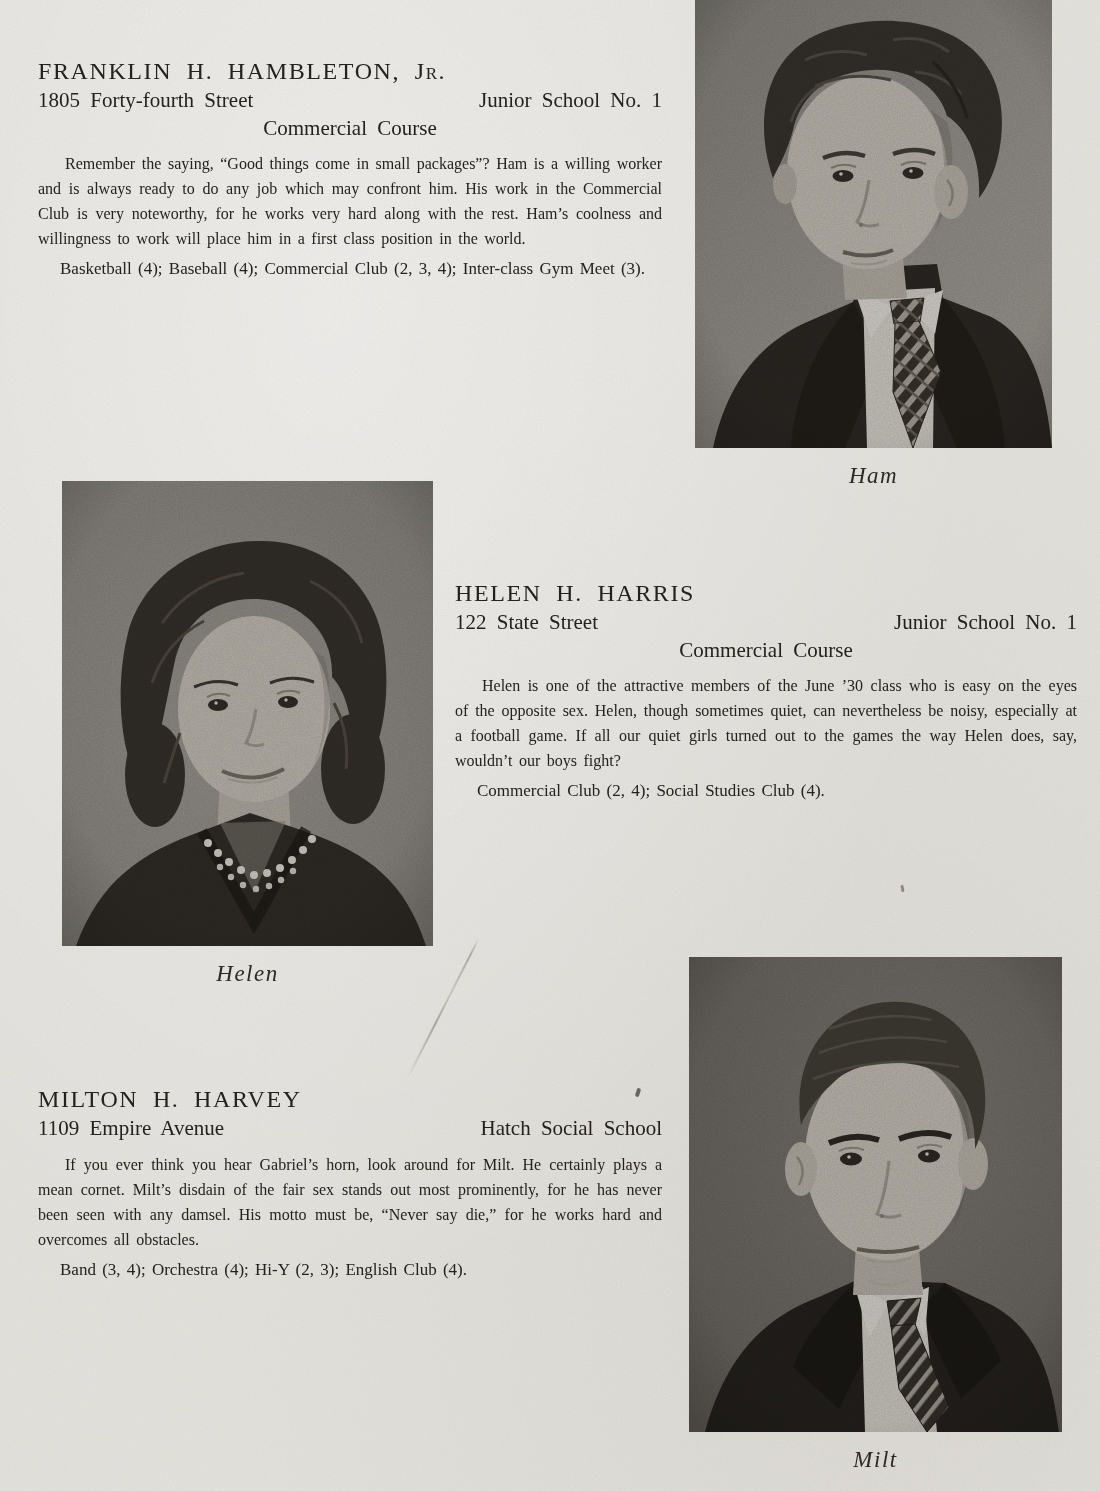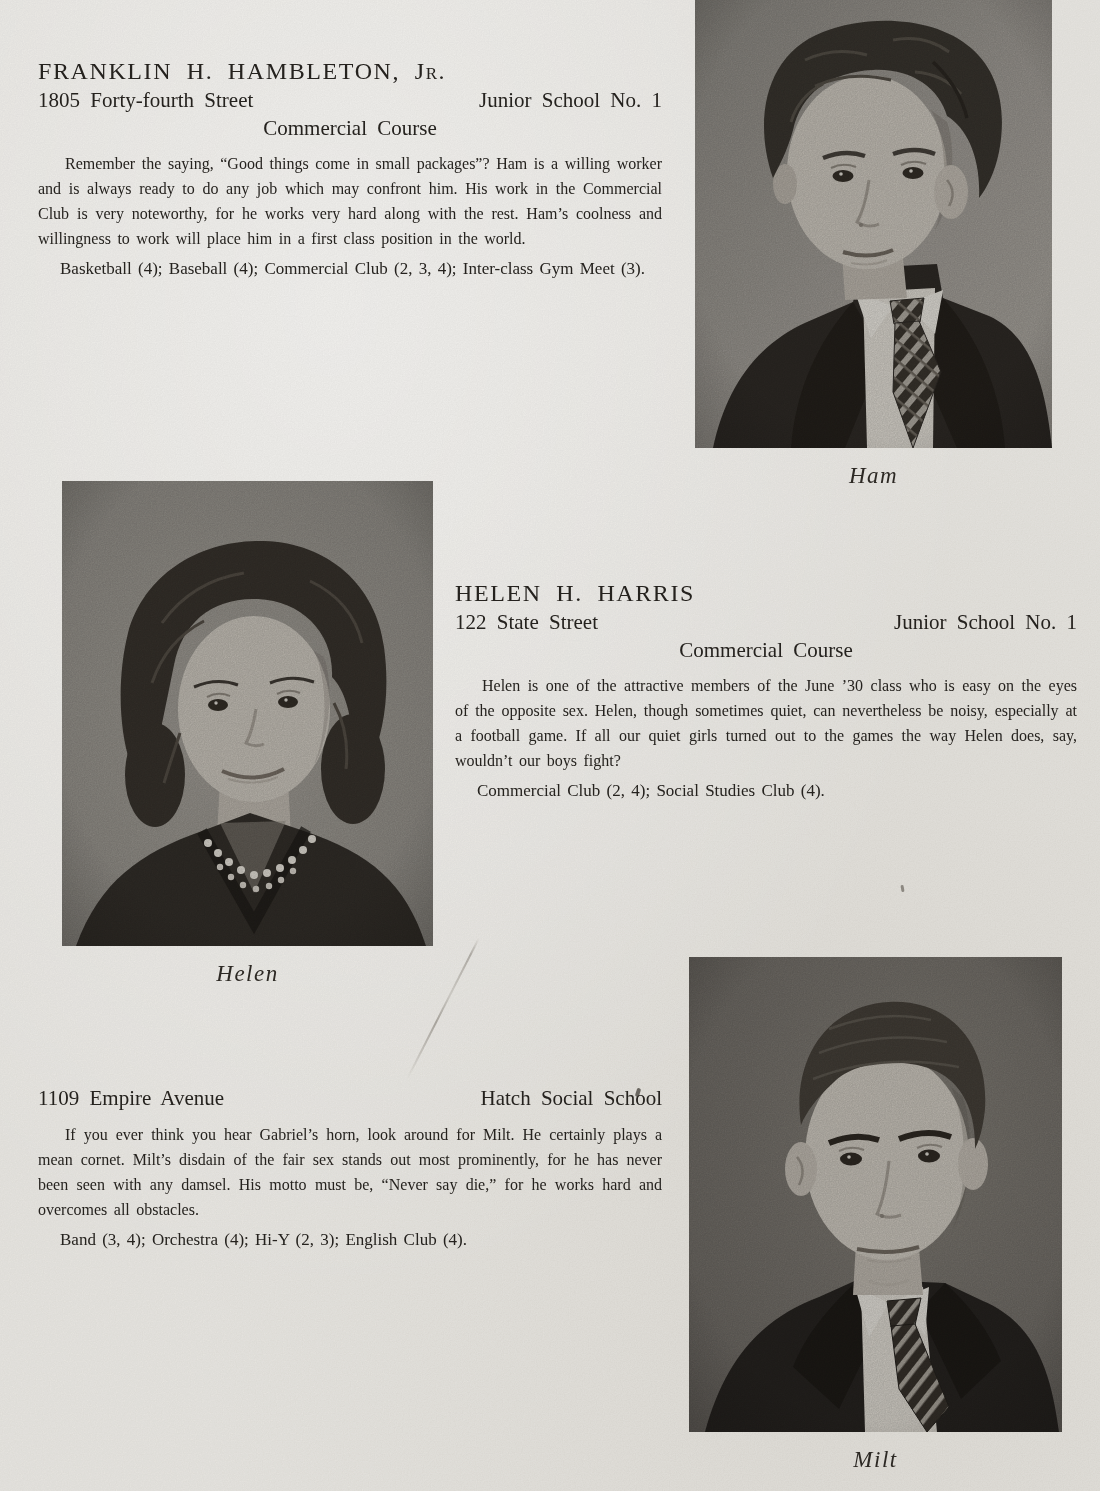--- a/index.html
+++ b/index.html
@@ -283,20 +283,21 @@
     <div class="addr-row">
       <span>122 State Street</span>
       <span>Junior School No. 1</span>
     </div>
     <div class="course">Commercial Course</div>
     <p class="bio">Helen is one of the attractive members of the June ’30 class who is easy on the eyes of the opposite sex. Helen, though sometimes quiet, can nevertheless be noisy, especially at a football game. If all our quiet girls turned out to the games the way Helen does, say, wouldn’t our boys fight?</p>
     <p class="activities">Commercial Club (2, 4); Social Studies Club (4).</p>
   </section>
 
   <section class="entry entry-harvey">
+    <div class="student-name">MILTON H. HARVEY</div>
     <div class="addr-row">
       <span>1109 Empire Avenue</span>
       <span>Hatch Social School</span>
     </div>
     <p class="bio">If you ever think you hear Gabriel’s horn, look around for Milt. He certainly plays a mean cornet. Milt’s disdain of the fair sex stands out most prominently, for he has never been seen with any damsel. His motto must be, “Never say die,” for he works hard and overcomes all obstacles.</p>
     <p class="activities">Band (3, 4); Orchestra (4); Hi-Y (2, 3); English Club (4).</p>
   </section>
 
   <figure class="photo-figure photo-milt">
     <svg class="photo-frame" width="373" height="475" viewBox="0 0 373 475">

